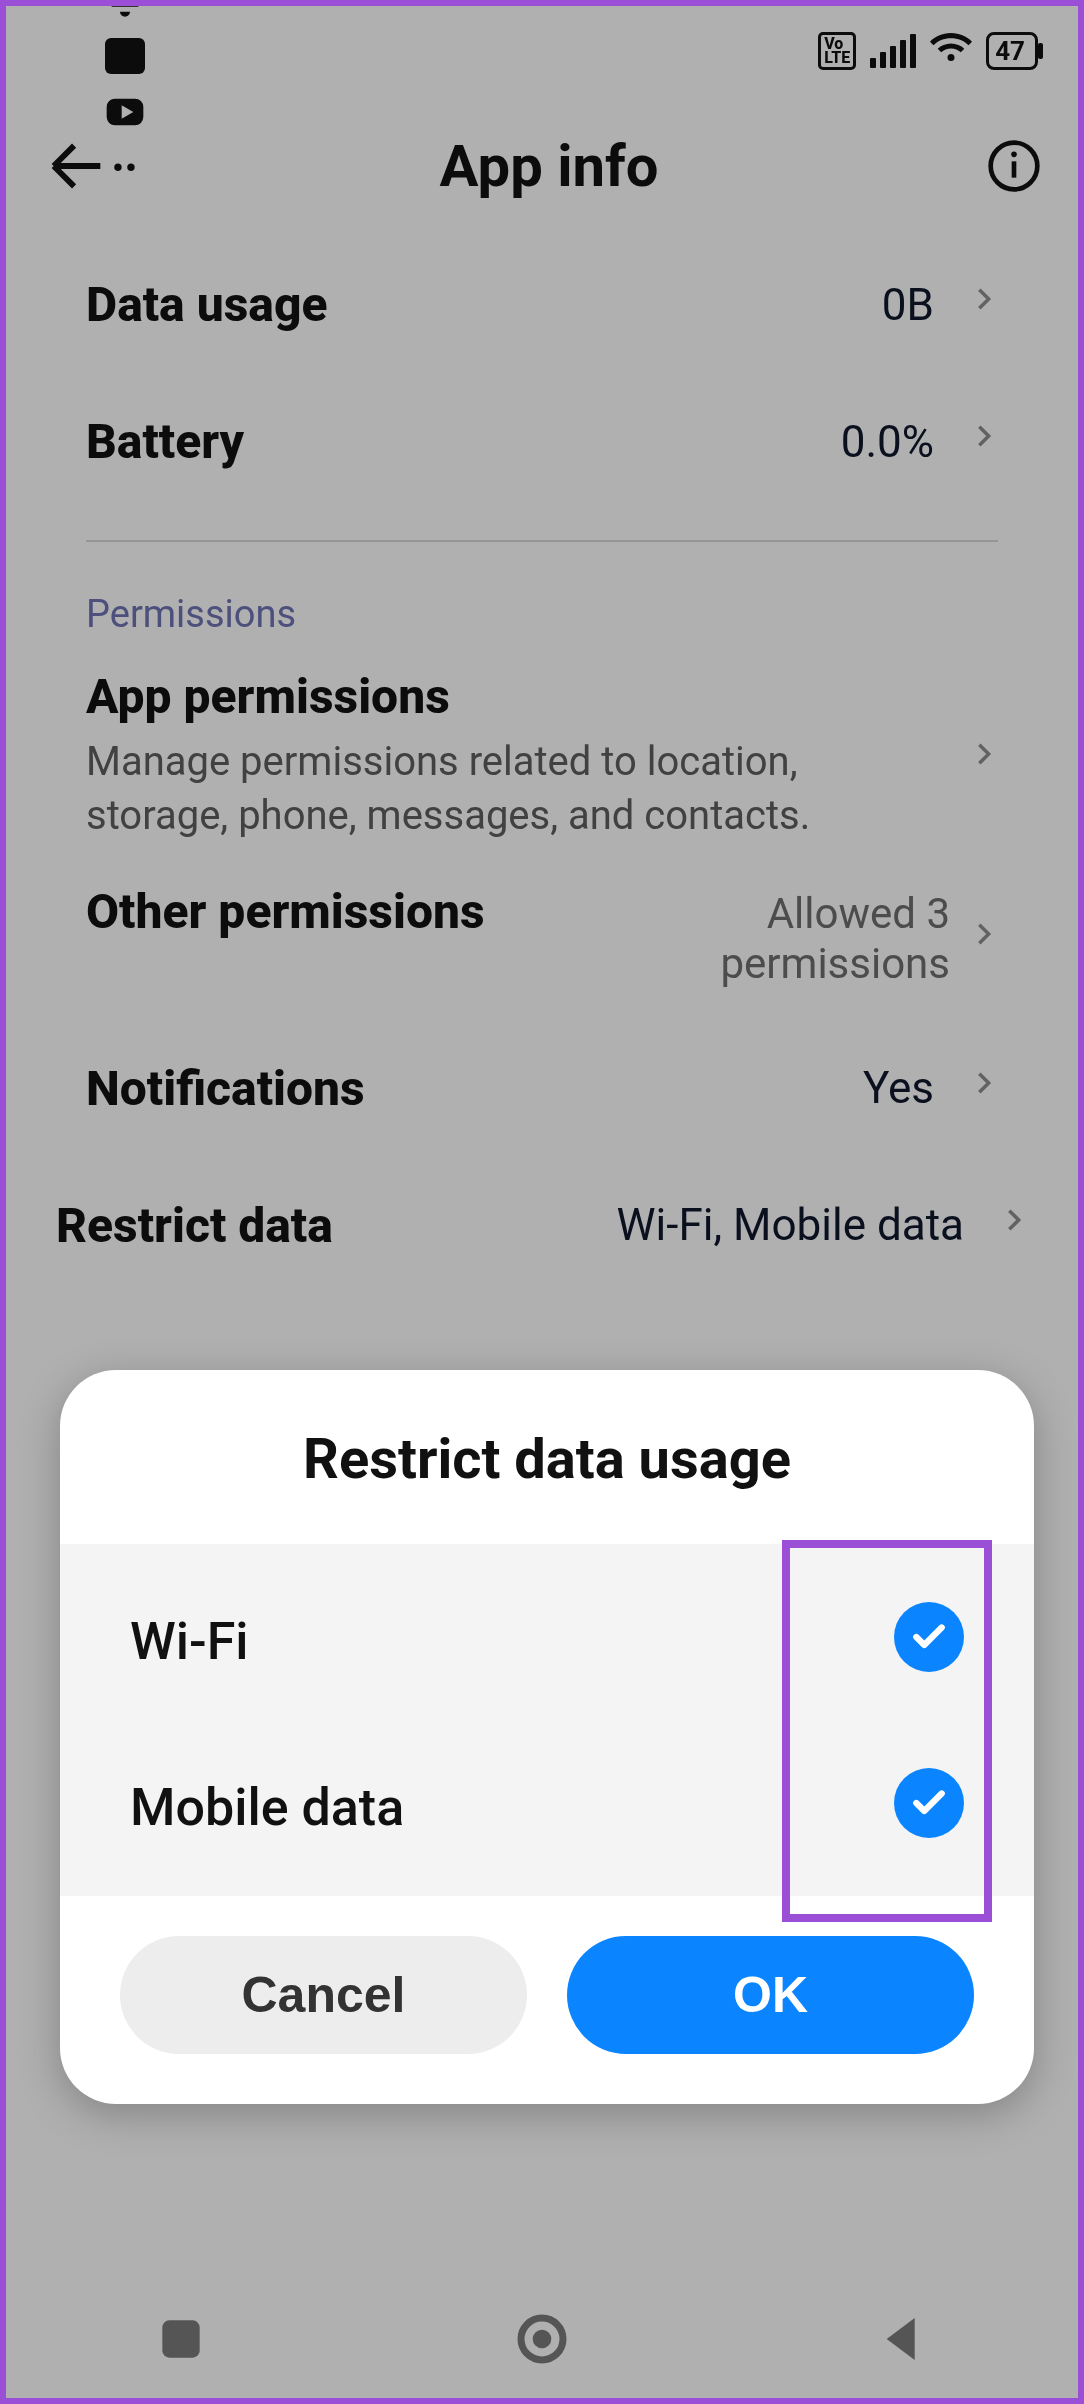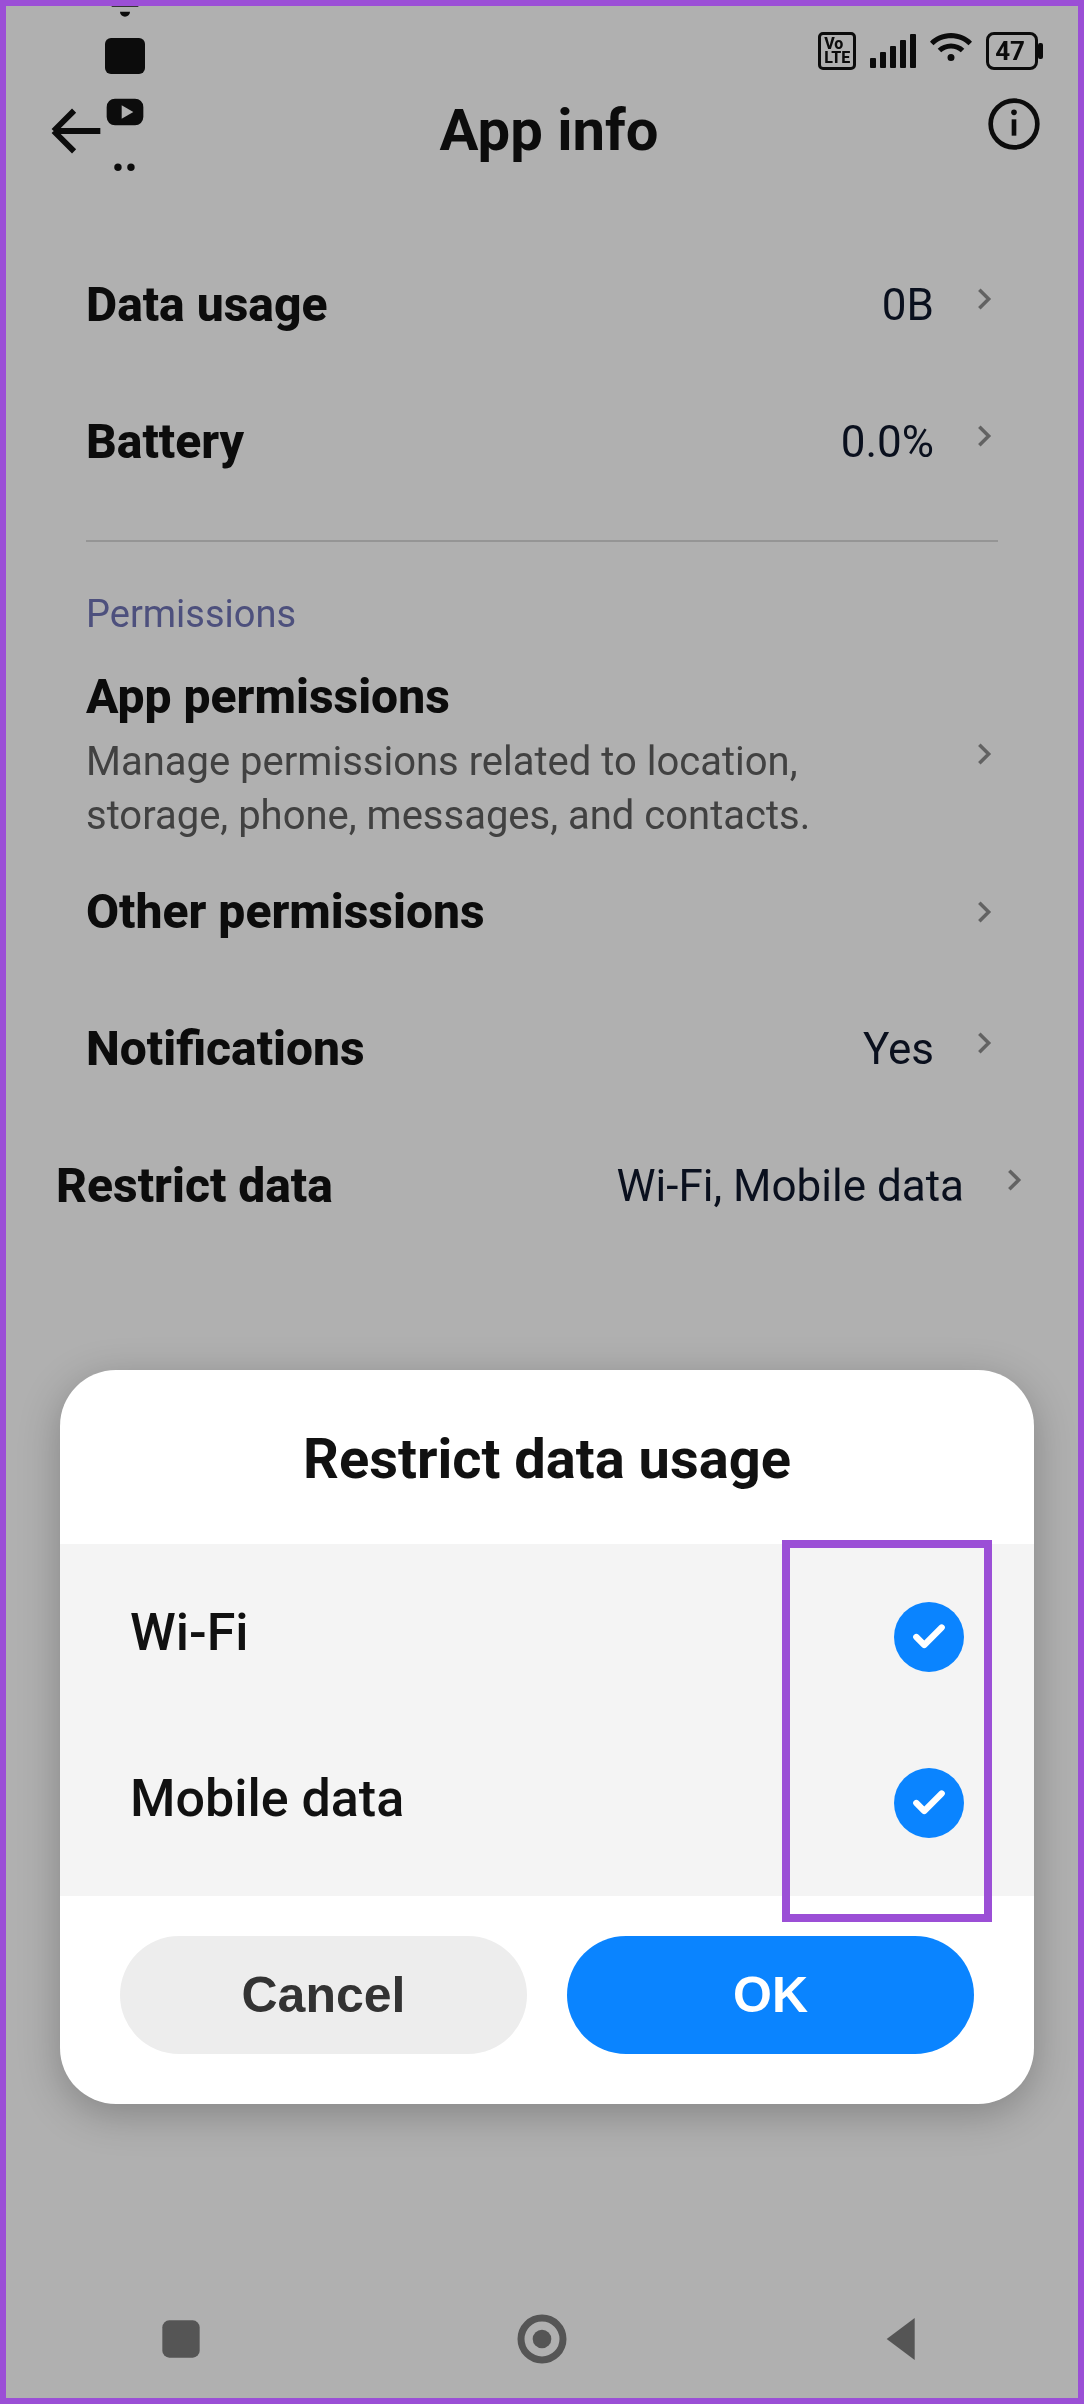--- a/index.html
+++ b/index.html
@@ -53,21 +53,21 @@
   .battery {
     display:flex; align-items:center; gap:2px;
     border:3px solid #111; border-radius:8px; padding:1px 10px 1px 6px;
     font-size:26px; font-weight:700; position:relative;
   }
   .battery::after{content:"";position:absolute;right:-8px;top:25%;height:50%;width:5px;background:#111;border-radius:2px;}
 
   
   .header {
     height: 140px;
-    display:flex; 
+    display:flex; align-items:center;
     padding: 0 36px;
   }
   .back { width:70px; height:70px; }
   .header-title { flex:1; text-align:center; font-size:58px; font-weight:700; color:#111; }
   .info-icn { width:56px; height:56px; }
 
   
   .content { padding: 0 30px; }
   .row { display:flex; align-items:center; padding: 40px 50px; }
   .row .lbl { font-size:48px; font-weight:800; color:#111; }
@@ -91,21 +91,21 @@
     border-radius: 56px;
     z-index: 30;
     padding-bottom: 50px;
     box-shadow: 0 10px 40px rgba(0,0,0,0.25);
   }
   .dialog-title {
     text-align:center; font-size:56px; font-weight:700; color:#111;
     padding: 56px 0 52px;
   }
   .dialog-body { background:#f4f4f4; padding: 10px 0; }
-  .opt { display:flex; align-items:flex-start; padding: 48px 70px; gap: 36px; }
+  .opt { display:flex; align-items:flex-end; padding: 48px 70px; gap: 36px; }
   .opt .olbl { font-size:52px; color:#111; font-weight:500; }
   .opt .chk { margin-left:auto; width:70px; height:70px; border-radius:50%; background:#0a84ff; display:flex; align-items:center; justify-content:center; }
   .opt .chk svg { width:38px; height:38px; }
   .highlight-box {
     position:absolute;
     right: 42px;
     top: 170px;
     width: 210px;
     height: 382px;
     border: 8px solid #9b4fd6;
@@ -220,20 +220,24 @@
               <path d="M8 4l8 8-8 8"></path>
             </svg></span>
       </div>
     </div>
 
     <div class="perm-block">
       <div class="perm-left">
         <div class="perm-title">Other permissions</div>
       </div>
       <div class="perm-right">
+        <div class="stack">
+          <span>Allowed 3</span>
+          <span>permissions</span>
+        </div>
         <span class="chev"><svg viewBox="0 0 24 24" fill="none" stroke="#888" stroke-width="3">
               <path d="M8 4l8 8-8 8"></path>
             </svg></span>
       </div>
     </div>
 
     <div class="row">
       <span class="lbl">Notifications</span>
       <span class="val">
         <span>Yes</span>

